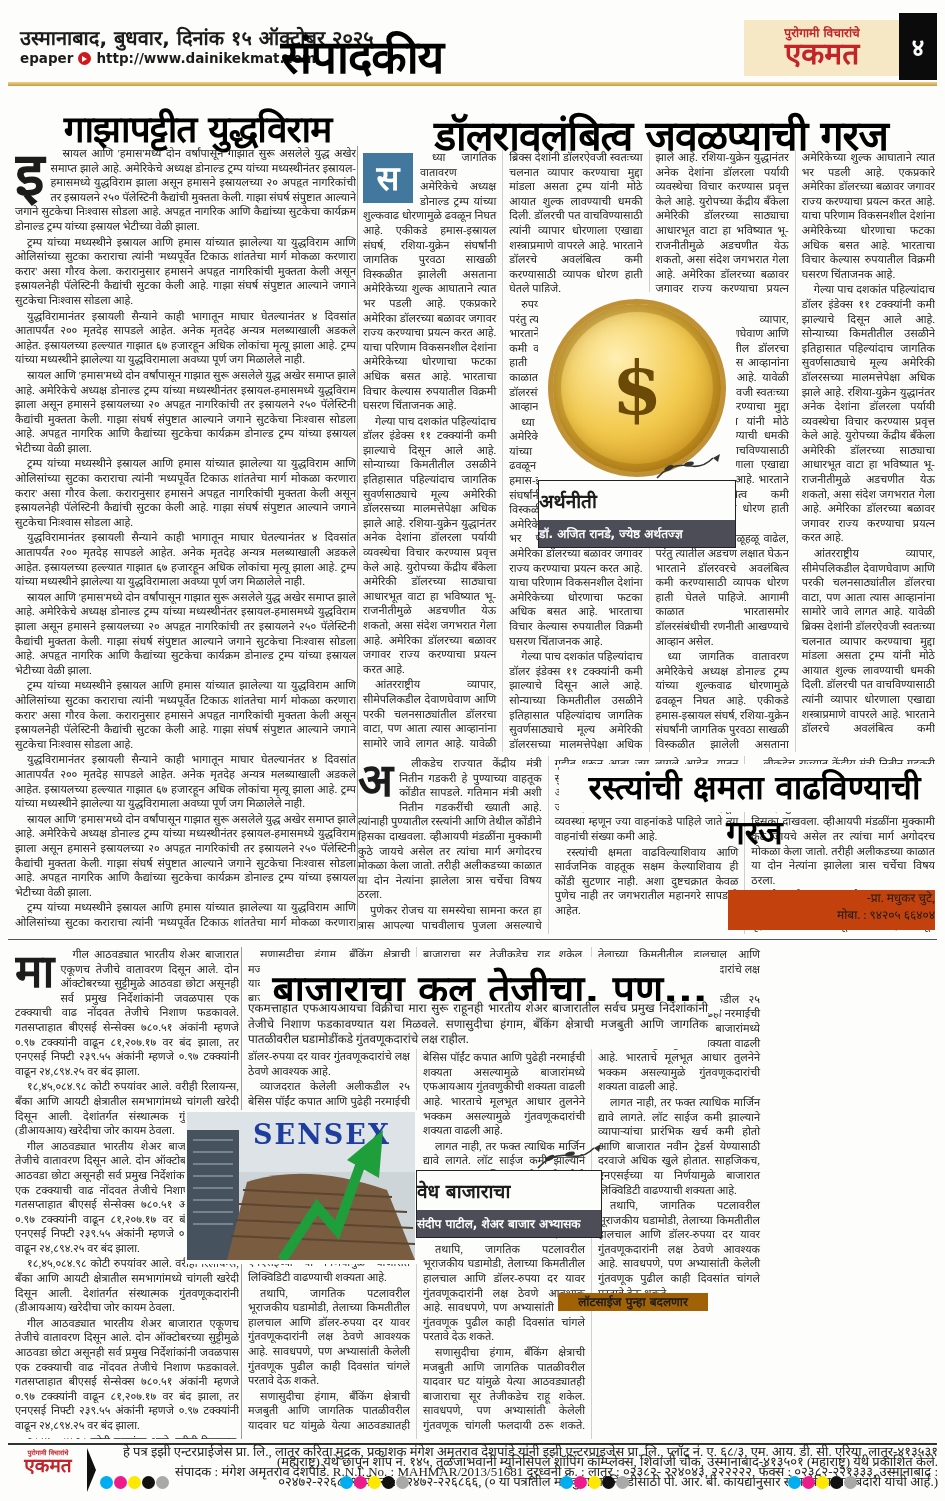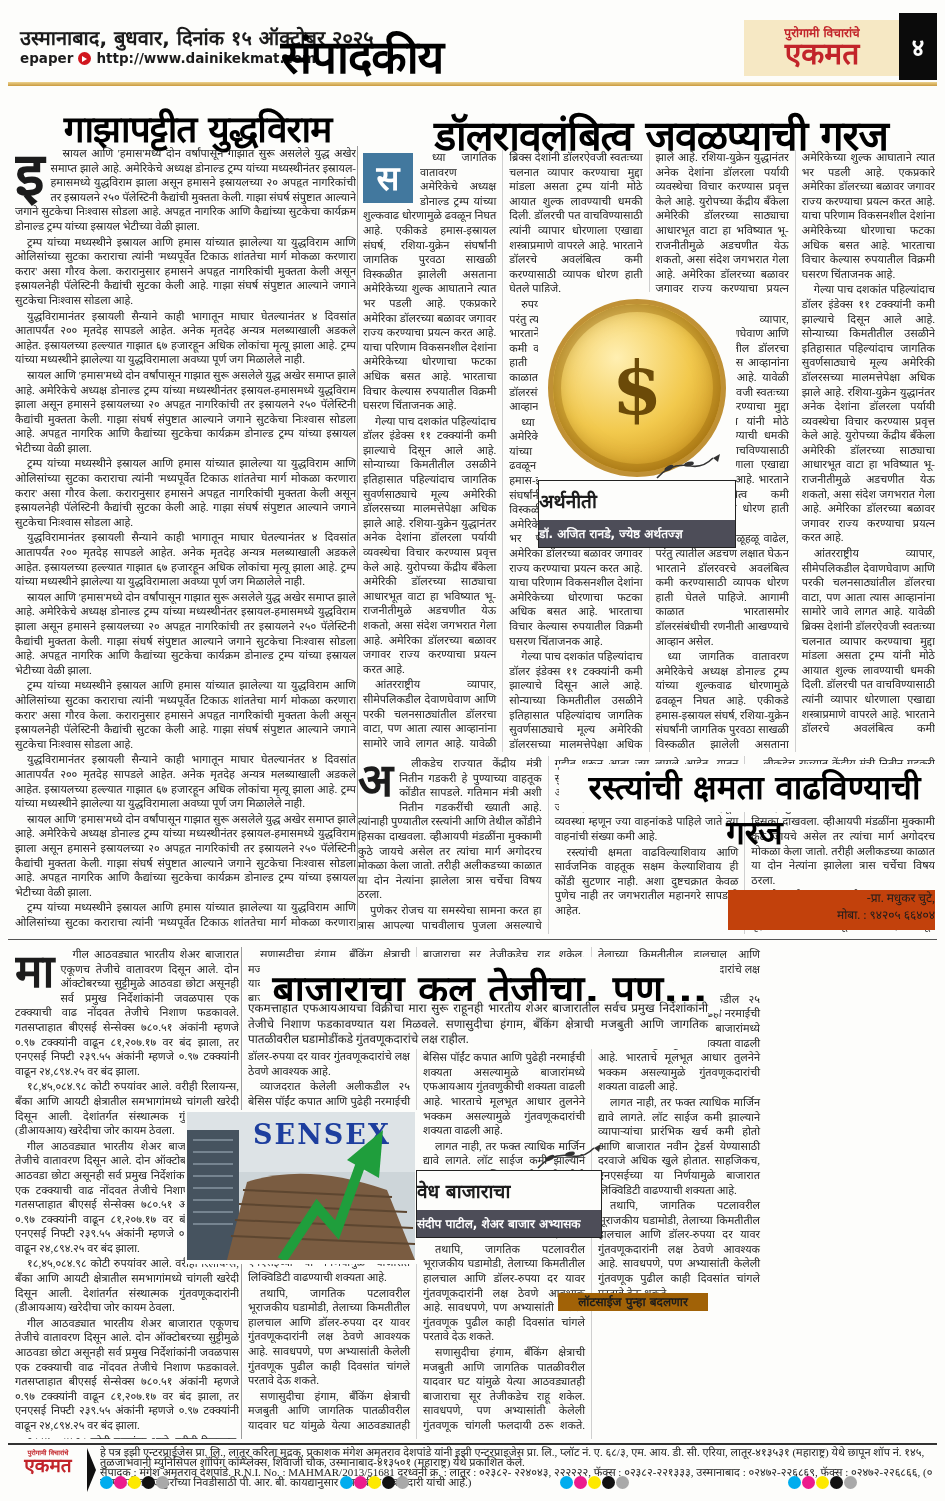--- a/index.html
+++ b/index.html
@@ -54,21 +54,21 @@
   
   .deck{left:248px;top:1001px;width:460px;height:48px;background:#fdfdfb;z-index:5;font-size:11.8px;line-height:15.5px;text-align:justify;}
   .subhead{left:558px;top:1293px;width:150px;height:18px;background:#a16207;z-index:5;text-align:center;font-weight:800;font-size:12px;font-family:"DejaVu Sans",sans-serif;}
   .sensex-wrap{left:185px;top:1110px;width:232px;height:154px;background:#fdfdfb;z-index:6;padding:2px;box-sizing:border-box;}
   
   .footer-rule{left:8px;top:1443px;width:929px;height:2px;background:#333;}
   .footer-logo{left:10px;top:1448px;width:76px;text-align:center;}
   .footer-tagline{font-size:6.5px;font-weight:700;color:#c2242a;font-family:"DejaVu Sans",sans-serif;}
   .footer-brand{font-size:19px;font-weight:800;color:#c2242a;line-height:17px;font-family:"DejaVu Serif",serif;}
   .footer-bracket{left:87px;top:1448px;width:0;height:0;border-top:22px solid transparent;border-bottom:22px solid transparent;border-left:9px solid #111;}
-  .footer-text{left:100px;top:1447px;width:838px;font-size:11px;line-height:10px;color:#222;}
+  .footer-text{left:100px;top:1447px;width:838px;font-size:13px;line-height:10px;color:#222;text-align:right;}
   .dots{display:flex;gap:1px;}
   .dots span{width:13px;height:13px;border-radius:50%;display:inline-block;}
 </style>
 </head>
 <body>
 
 <div id="page">
 
   <div class="abs dateline">उस्मानाबाद, बुधवार, दिनांक १५ ऑक्टोबर २०२५</div>
   <div class="abs epaper-row">

